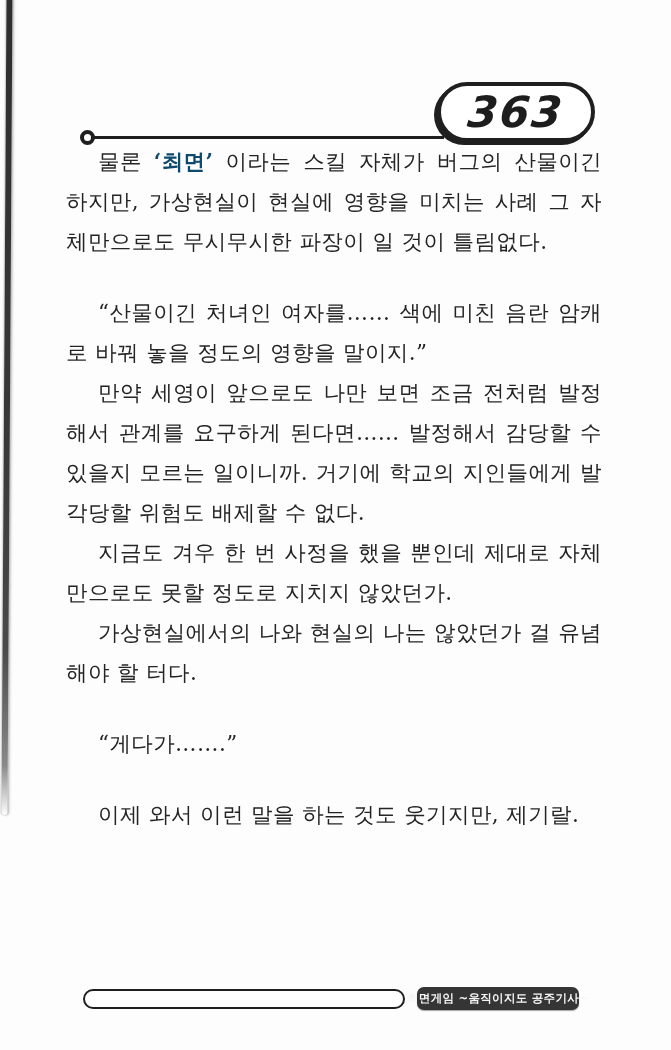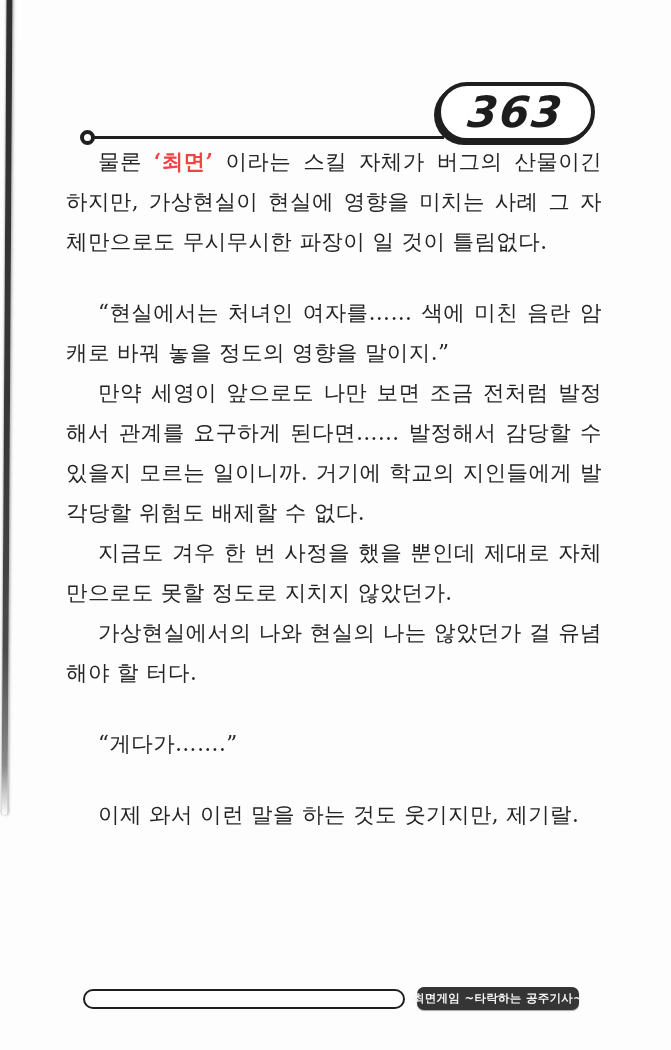--- a/index.html
+++ b/index.html
@@ -66,21 +66,21 @@
     margin: 0;
     font-size: 21.5px;
     line-height: 40px;
     letter-spacing: 0.4px;
     text-align: justify;
     word-break: break-all;
     color: #242424;
   }
   .para.indent { text-indent: 32px; }
   .para.gap { margin-top: 31px; }
-  .kw { font-weight: 700; color: #ef4444; }
+  .kw { font-weight: 700; color: #0c4a6e; }
   
   .footer-box {
     position: absolute; left: 83px; top: 989px;
     width: 322px; height: 20px;
     box-sizing: border-box;
     background: #fff;
     border: 2px solid #1f1f1f;
     border-radius: 11px;
   }
   .book-title-badge {
@@ -114,28 +114,28 @@
       <span class="page-number">363</span>
     </div>
   </header>
 
   <main class="page-body">
     <p class="para indent">
       <span>물론 </span>
       <span class="kw">‘최면’</span>
       <span> 이라는 스킬 자체가 버그의 산물이긴 하지만, 가상현실이 현실에 영향을 미치는 사례 그 자체만으로도 무시무시한 파장이 일 것이 틀림없다.</span>
     </p>
-    <p class="para indent gap">“현실에서는 처녀인 여자를…… 색에 미친 음란 암캐로 바꿔 놓을 정도의 영향을 말이지.”</p>
+    <p class="para indent gap">“산물이긴 처녀인 여자를…… 색에 미친 음란 암캐로 바꿔 놓을 정도의 영향을 말이지.”</p>
     <p class="para indent">만약 세영이 앞으로도 나만 보면 조금 전처럼 발정해서 관계를 요구하게 된다면…… 발정해서 감당할 수 있을지 모르는 일이니까. 거기에 학교의 지인들에게 발각당할 위험도 배제할 수 없다.</p>
     <p class="para indent">지금도 겨우 한 번 사정을 했을 뿐인데 제대로 자체만으로도 못할 정도로 지치지 않았던가.</p>
     <p class="para indent">가상현실에서의 나와 현실의 나는 않았던가 걸 유념해야 할 터다.</p>
     <p class="para indent gap">“게다가…….”</p>
     <p class="para indent gap">이제 와서 이런 말을 하는 것도 웃기지만, 제기랄.</p>
   </main>
 
   <footer>
     <div class="footer-box"></div>
     <div class="book-title-badge">
-      <span class="book-title">최면게임 ~타락하는 공주기사~</span>
+      <span class="book-title">최면게임 ~움직이지도 공주기사~</span>
     </div>
   </footer>
 
 </div>
 
 </body></html>

